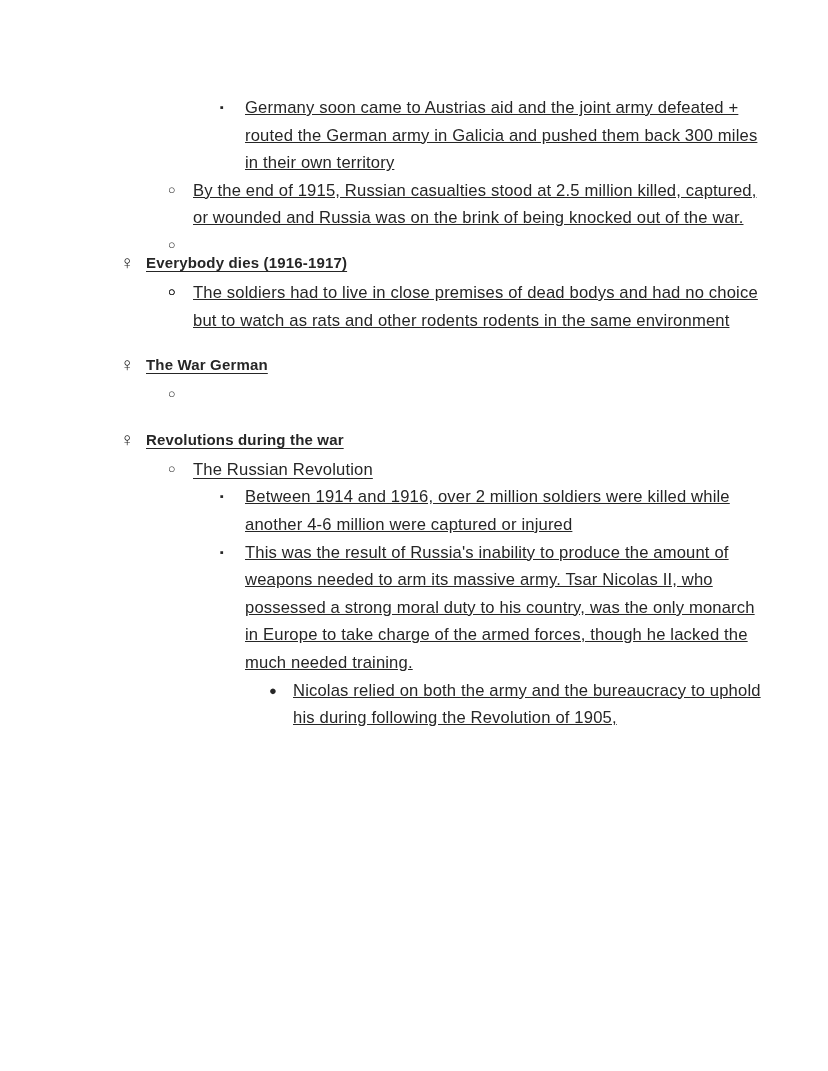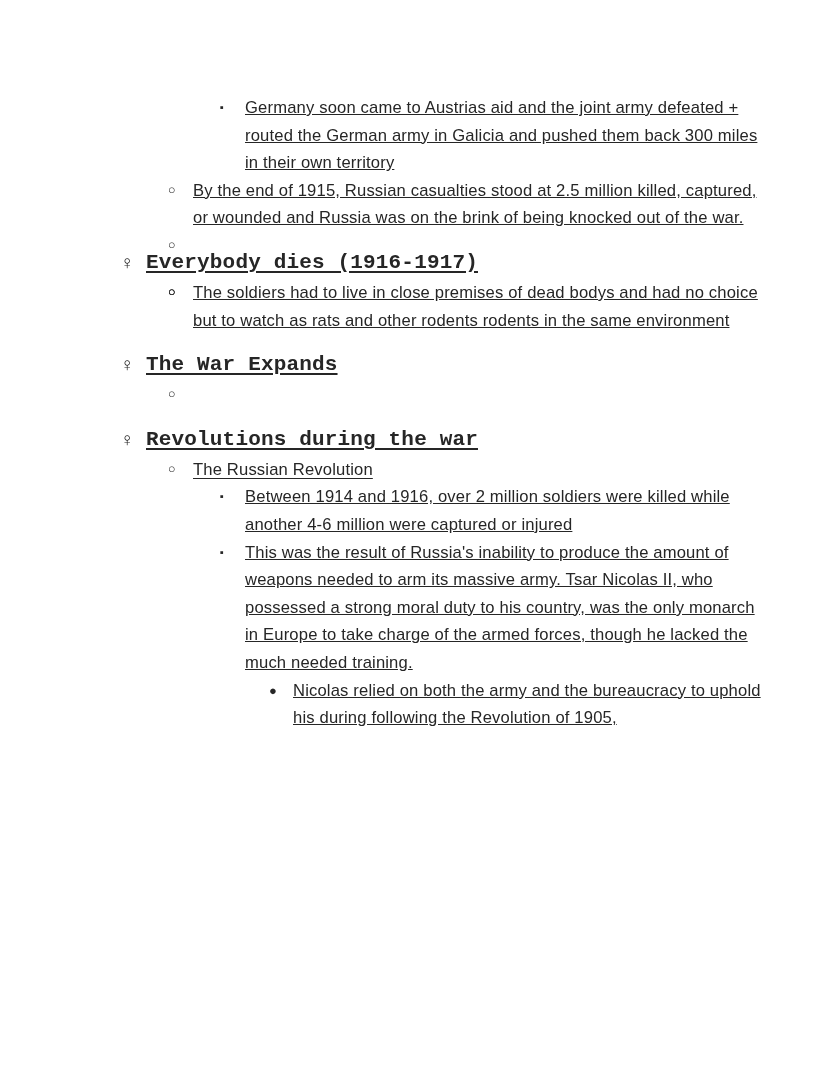--- a/index.html
+++ b/index.html
@@ -60,26 +60,25 @@
     margin-top: 16px;
     margin-bottom: 2px;
   }
   .lvl-head .marker {
     left: 120px;
     top: 0px;
     font-size: 19px;
     line-height: 29px;
   }
   .lvl-head .row-text {
-    font-size: 21px;
+    font-size: 15px;
     line-height: 29px;
     font-weight: bold;
     text-decoration: underline;
     text-underline-offset: 2.5px;
-    font-family: Liberation Mono, monospace;
   }
 
   
   .lvl-2 {
     padding-left: 193px;
   }
   .lvl-2 .marker {
     left: 168px;
     top: 0;
     font-size: 12.5px;
@@ -144,21 +143,21 @@
       </div>
       <div class="row lvl-2">
         <span class="marker">○</span>
       </div>
       <div class="row lvl-2">
         <span class="marker">○</span>
         <span class="row-text">The soldiers had to live in close premises of dead bodys and had no choice but to watch as rats and other rodents rodents in the same environment</span>
       </div>
       <div class="row lvl-head">
         <span class="marker">♀</span>
-        <span class="row-text">The War Expands</span>
+        <span class="row-text">The War German</span>
       </div>
       <div class="row lvl-2-empty">
         <span class="marker">○</span>
       </div>
       <div class="row lvl-head">
         <span class="marker">♀</span>
         <span class="row-text">Revolutions during the war</span>
       </div>
       <div class="row lvl-2 underlined">
         <span class="marker">○</span>

